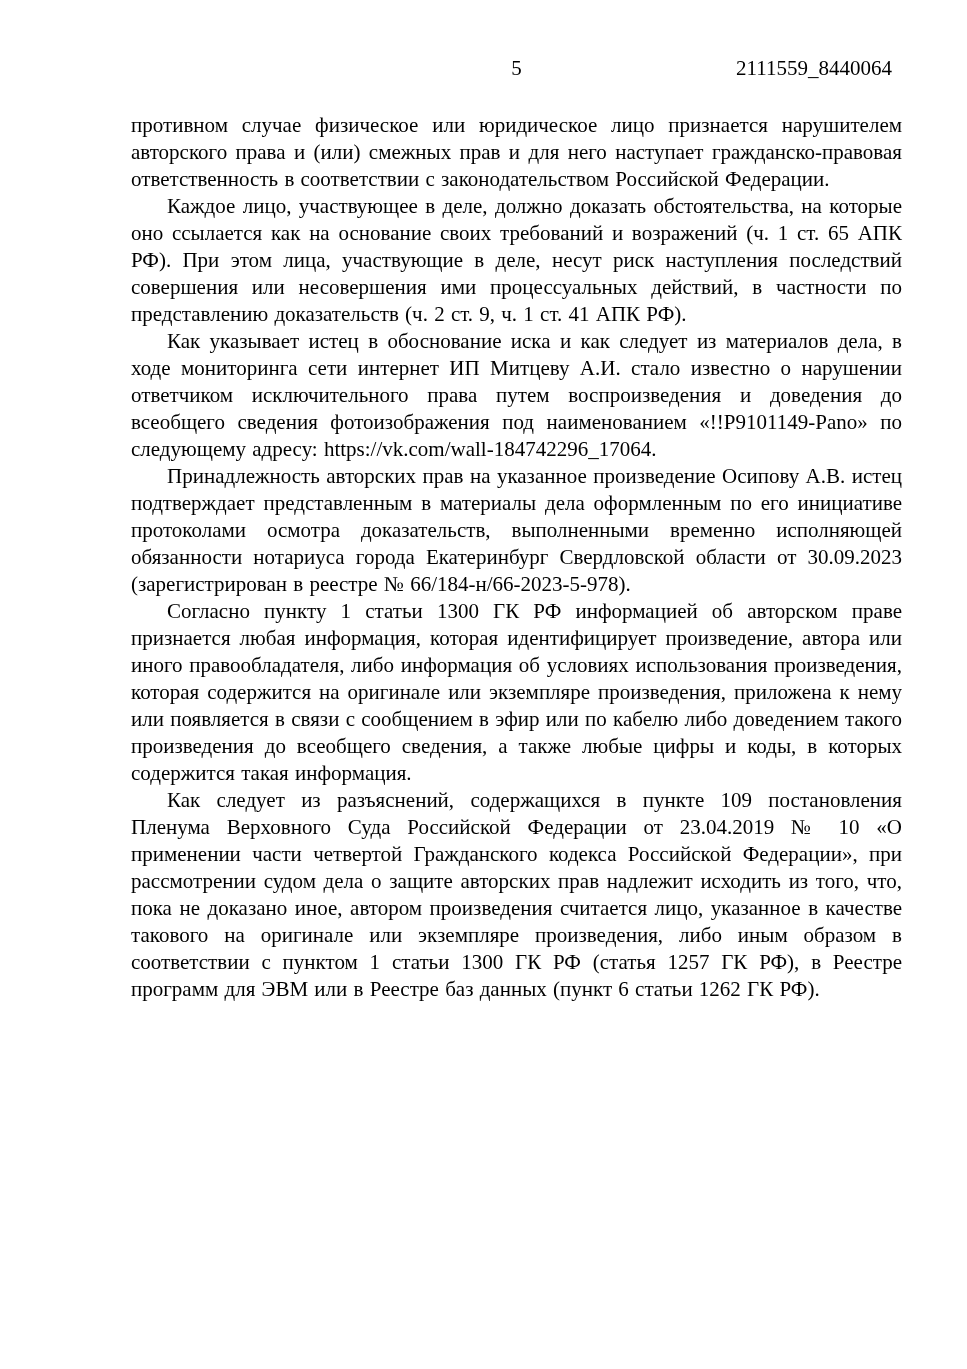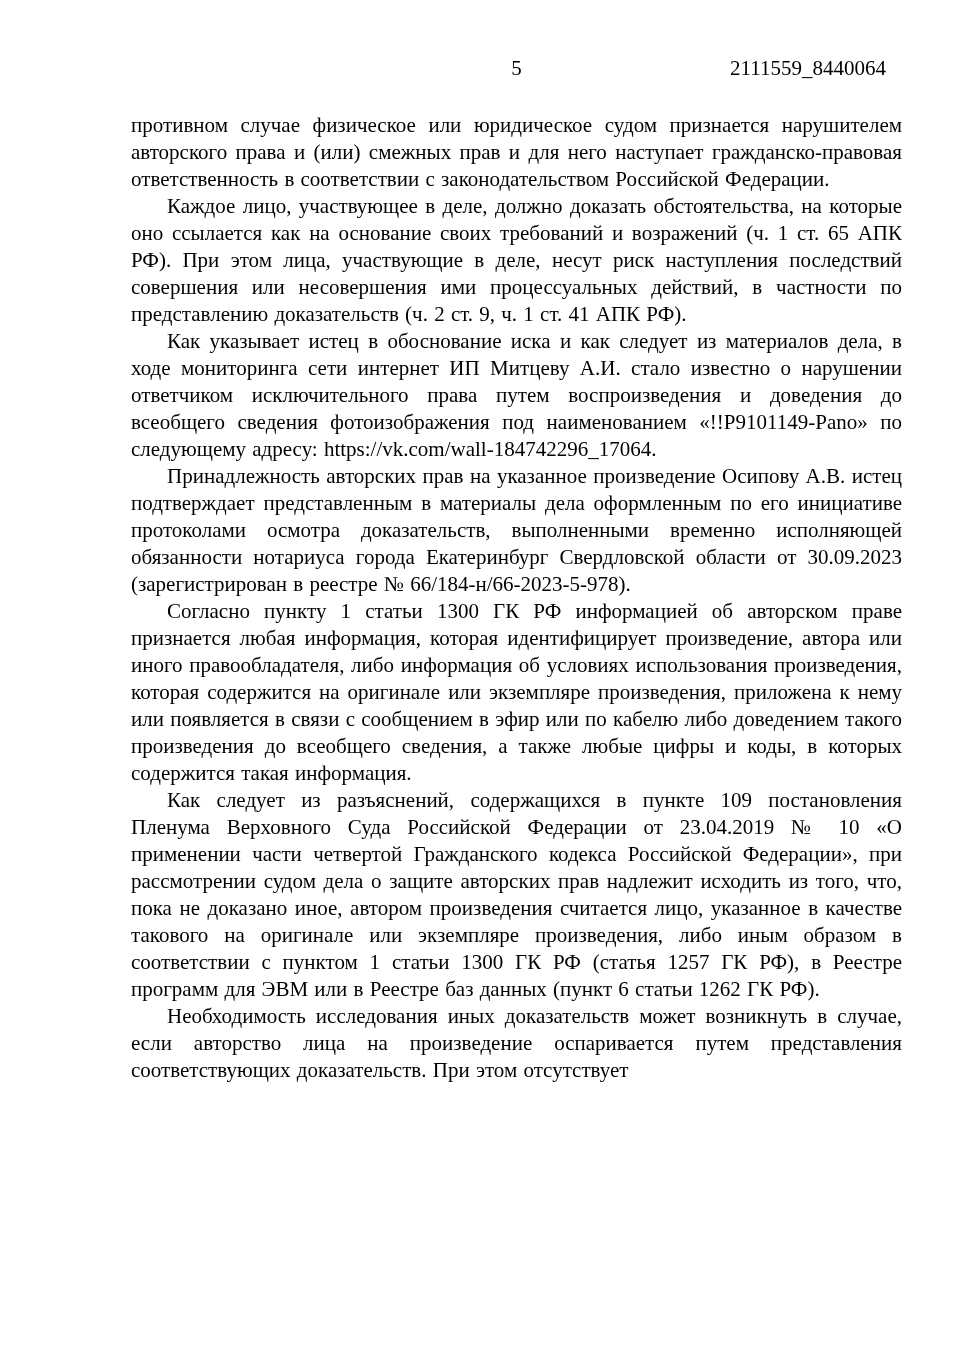--- a/index.html
+++ b/index.html
@@ -23,21 +23,21 @@
     height: 22px;
     font-size: 21px;
     line-height: 22px;
     text-align: center;
   }
   .page-num {
     display: inline-block;
   }
   .doc-id {
     position: absolute;
-    right: 16px;
+    right: 10px;
     top: 0;
   }
   .doc-body {
     margin: 33px 65px 0 131px;
     font-size: 21px;
     line-height: 27px;
     text-align: justify;
   }
   .para {
     margin: 0;
@@ -53,22 +53,21 @@
 <body>
 
 <div class="doc-page">
 
   <div class="doc-header">
     <span class="page-num">5</span>
     <span class="doc-id">2111559_8440064</span>
   </div>
 
   <div class="doc-body">
-    <p class="para no-indent">противном случае физическое или юридическое судом признается нарушителем авторского права и (или) смежных прав и для него наступает гражданско-правовая ответственность в соответствии с законодательством Российской Федерации.</p>
+    <p class="para no-indent">противном случае физическое или юридическое лицо признается нарушителем авторского права и (или) смежных прав и для него наступает гражданско-правовая ответственность в соответствии с законодательством Российской Федерации.</p>
     <p class="para">Каждое лицо, участвующее в деле, должно доказать обстоятельства, на которые оно ссылается как на основание своих требований и возражений (ч. 1 ст. 65 АПК РФ). При этом лица, участвующие в деле, несут риск наступления последствий совершения или несовершения ими процессуальных действий, в частности по представлению доказательств (ч. 2 ст. 9, ч. 1 ст. 41 АПК РФ).</p>
     <p class="para">Как указывает истец в обоснование иска и как следует из материалов дела, в ходе мониторинга сети интернет ИП Митцеву А.И. стало известно о нарушении ответчиком исключительного права путем воспроизведения и доведения до всеобщего сведения фотоизображения под наименованием «!!P9101149-Pano» по следующему адресу: https://vk.com/wall-184742296_17064.</p>
     <p class="para">Принадлежность авторских прав на указанное произведение Осипову А.В. истец подтверждает представленным в материалы дела оформленным по его инициативе протоколами осмотра доказательств, выполненными временно исполняющей обязанности нотариуса города Екатеринбург Свердловской области от 30.09.2023 (зарегистрирован в реестре № 66/184-н/66-2023-5-978).</p>
     <p class="para">Согласно пункту 1 статьи 1300 ГК РФ информацией об авторском праве признается любая информация, которая идентифицирует произведение, автора или иного правообладателя, либо информация об условиях использования произведения, которая содержится на оригинале или экземпляре произведения, приложена к нему или появляется в связи с сообщением в эфир или по кабелю либо доведением такого произведения до всеобщего сведения, а также любые цифры и коды, в которых содержится такая информация.</p>
     <p class="para">Как следует из разъяснений, содержащихся в пункте 109 постановления Пленума Верховного Суда Российской Федерации от 23.04.2019 № 10 «О применении части четвертой Гражданского кодекса Российской Федерации», при рассмотрении судом дела о защите авторских прав надлежит исходить из того, что, пока не доказано иное, автором произведения считается лицо, указанное в качестве такового на оригинале или экземпляре произведения, либо иным образом в соответствии с пунктом 1 статьи 1300 ГК РФ (статья 1257 ГК РФ), в Реестре программ для ЭВМ или в Реестре баз данных (пункт 6 статьи 1262 ГК РФ).</p>
-    <p class="para">Необходимость исследования иных доказательств может возникнуть в случае, если авторство лица на произведение оспаривается путем представления соответствующих доказательств. При этом отсутствует</p>
   </div>
 
 </div>
 
 </body></html>

